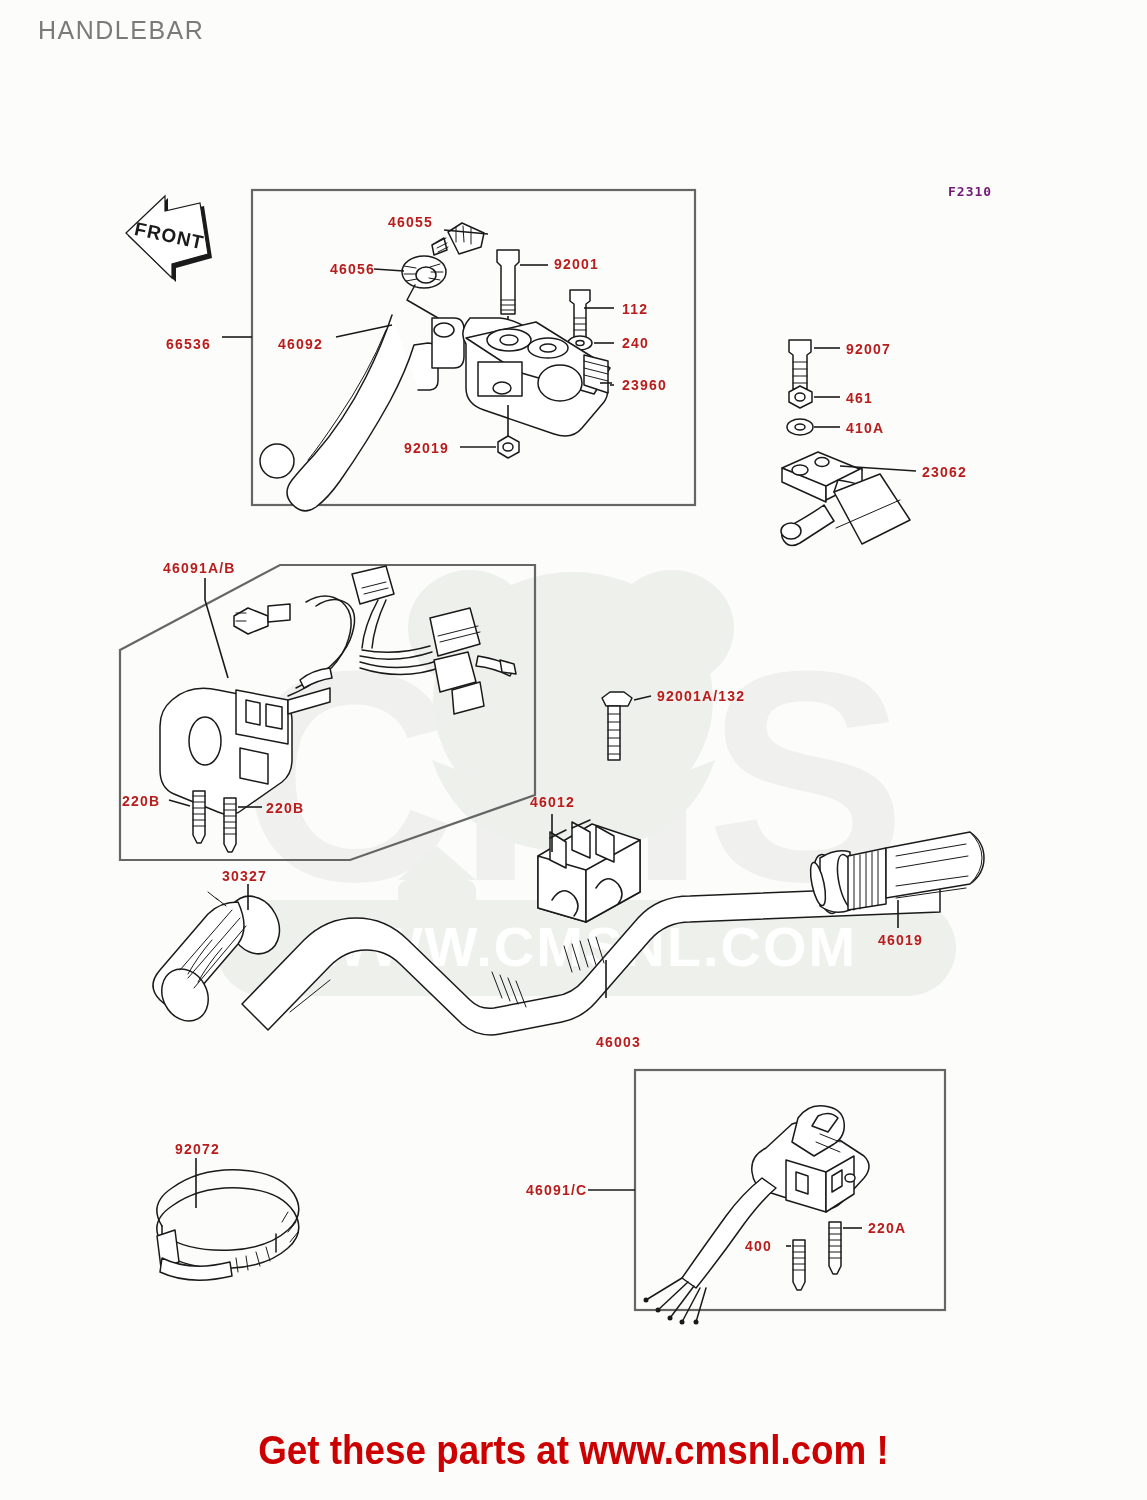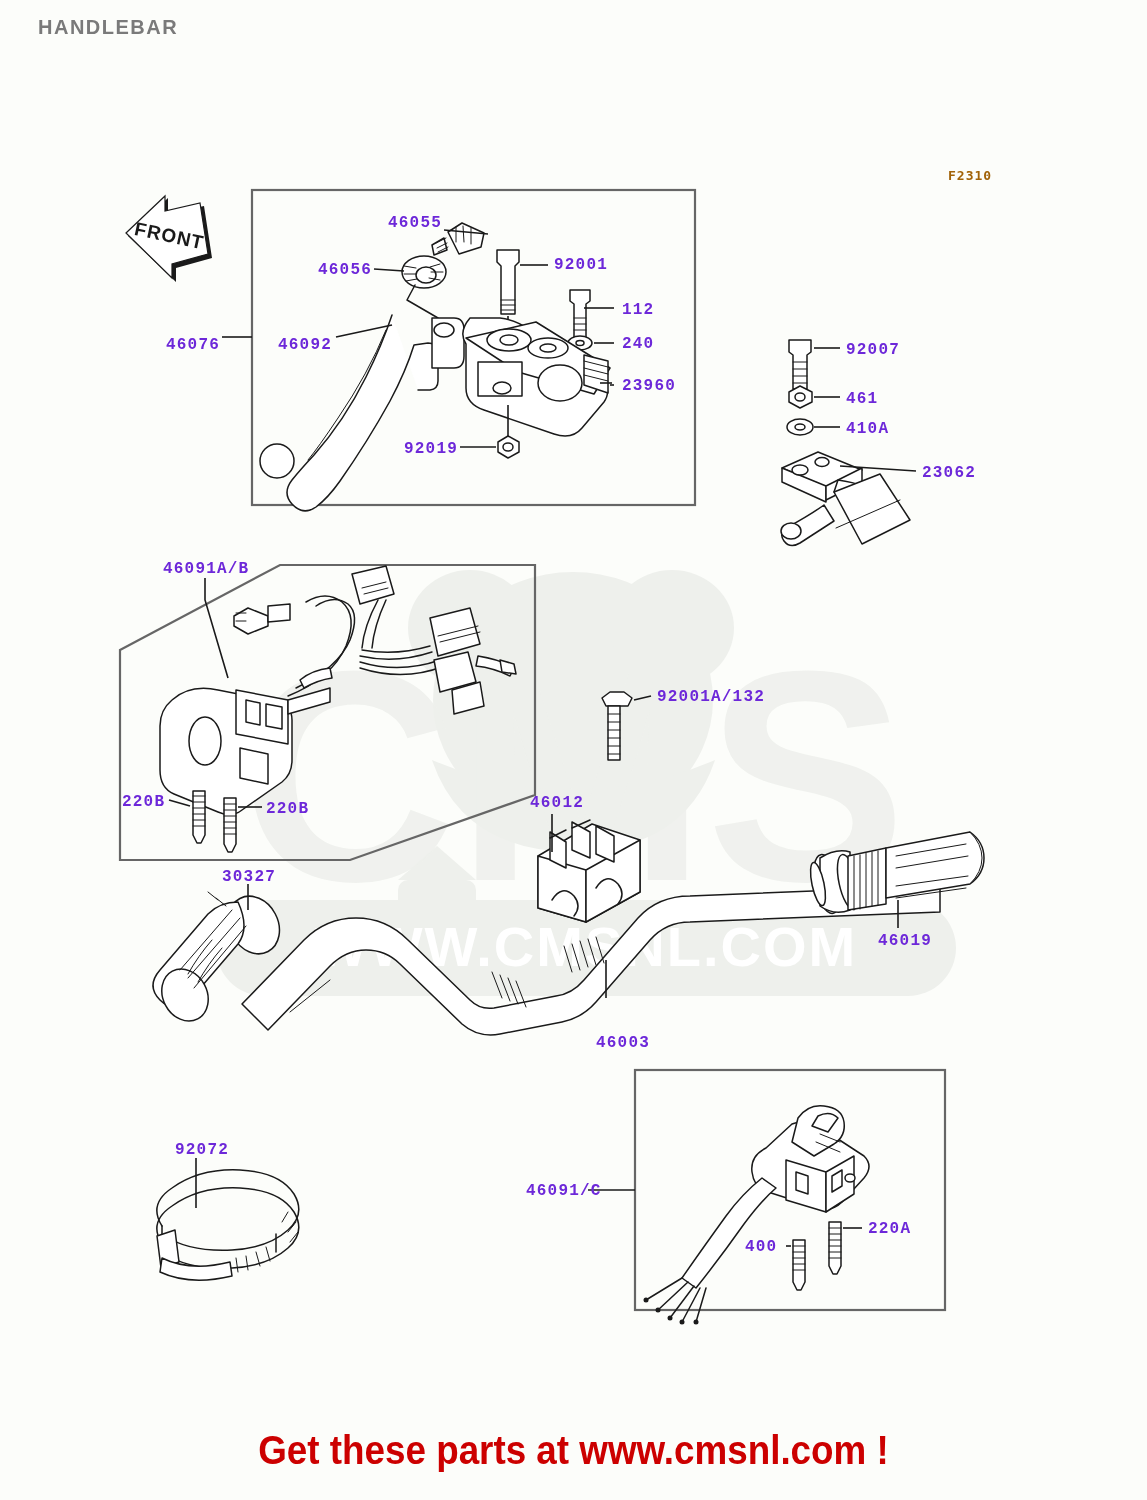--- a/index.html
+++ b/index.html
@@ -5,41 +5,41 @@
   html, body { margin:0; padding:0; }
   body {
     width:1147px; height:1500px;
     background:#fcfdfa;
     font-family:"Liberation Sans", sans-serif;
     position:relative;
     overflow:hidden;
   }
   #page-title {
     position:absolute; left:38px; top:16px;
-    font-size:20px; letter-spacing:1.5px;
-    color:#7a7a7a; font-weight:700;
+    font-size:25px; letter-spacing:1.5px;
+    color:#7a7a7a; font-weight:400;
   }
   #sheet-code {
-    position:absolute; left:948px; top:168px;
+    position:absolute; left:948px; top:184px;
     font-size:13px; font-weight:bold; letter-spacing:1px;
-    color:#a16207;
+    color:#701a75;
     font-family:"DejaVu Sans Mono", monospace;
   }
   #footer {
     position:absolute; left:0; top:1428px; width:1147px;
     text-align:center;
     color:#cc0000; font-weight:bold; font-size:40px;
     font-family:"Liberation Sans Narrow","Liberation Sans",sans-serif;
     transform:scaleX(0.92); transform-origin:center;
     white-space:nowrap;
   }
   .lbl {
     position:absolute;
-    font-family:Liberation Mono, monospace;
-    font-size:16px; font-weight:bold; color:#6d28d9;
+    font-family:Liberation Sans, sans-serif;
+    font-size:14px; font-weight:bold; color:#b91c1c;
     letter-spacing:1.2px; white-space:nowrap;
   }
   .svg-layer { position:absolute; left:0; top:0; width:1147px; height:1500px; pointer-events:none; }
   .wm { position:absolute; left:0; top:0; width:1147px; height:1500px; }
 </style>
 </head>
 <body>
 
 <svg class="wm" viewBox="0 0 1147 1500">
   <g fill="#eef0ec">
@@ -341,22 +341,22 @@
     <path d="M588 1190 L635 1190"></path>
     <path d="M786 1246 L791 1246"></path>
     <path d="M843 1228 L862 1228"></path>
   </g>
 </svg>
 
 <div id="page-title">HANDLEBAR</div>
 <div id="sheet-code">F2310</div>
 
 <div class="lbl" style="left:388px;top:214px">46055</div>
-<div class="lbl" style="left:318px;top:261px">46056</div>
-<div class="lbl" style="left:166px;top:336px">46076</div>
+<div class="lbl" style="left:330px;top:261px">46056</div>
+<div class="lbl" style="left:166px;top:336px">66536</div>
 <div class="lbl" style="left:278px;top:336px">46092</div>
 <div class="lbl" style="left:554px;top:256px">92001</div>
 <div class="lbl" style="left:622px;top:301px">112</div>
 <div class="lbl" style="left:622px;top:335px">240</div>
 <div class="lbl" style="left:622px;top:377px">23960</div>
 <div class="lbl" style="left:404px;top:440px">92019</div>
 <div class="lbl" style="left:846px;top:341px">92007</div>
 <div class="lbl" style="left:846px;top:390px">461</div>
 <div class="lbl" style="left:846px;top:420px">410A</div>
 <div class="lbl" style="left:922px;top:464px">23062</div>

